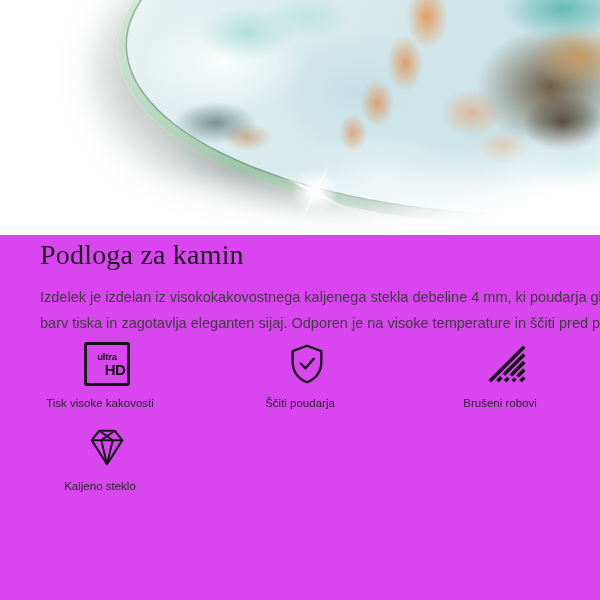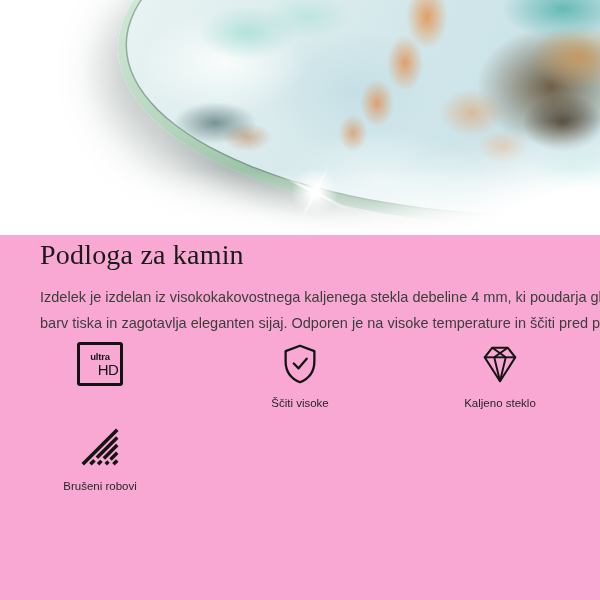--- a/index.html
+++ b/index.html
@@ -5,21 +5,21 @@
   html, body {
     margin: 0;
     padding: 0;
     width: 600px;
     height: 600px;
     background: #ffffff;
     overflow: hidden;
     font-family: "Liberation Sans", "DejaVu Sans", sans-serif;
     -webkit-font-smoothing: antialiased;
   }
-  .page { width: 600px; height: 600px; position: relative; background: #f9a8d4; }
+  .page { width: 600px; height: 600px; position: relative; background: #d946ef; }
 
   
   .hero {
     position: relative;
     width: 600px;
     height: 235px;
     overflow: hidden;
     background: #ffffff;
   }
   .glass-shadow {
@@ -116,37 +116,37 @@
     margin-top: 5px;
     display: grid;
     grid-template-columns: repeat(3, 1fr);
     row-gap: 14px;
     width: 600px;
     margin-left: -40px; 
   }
   .feature { display: flex; flex-direction: column; align-items: center; }
   .feature .icon-box {
     height: 46px; width: 60px;
-    display: flex; align-items: center; justify-content: center;
+    display: flex; align-items: center; justify-content: flex-end;
   }
   .feature .label {
     margin-top: 9px;
     font-size: 11.5px;
     line-height: 14px;
     color: #262626;
     text-align: center;
   }
   .uhd-box {
     width: 40px; height: 38px;
     border: 3px solid #141414; border-radius: 3px;
     display: flex; flex-direction: column; align-items: center; justify-content: center;
     color: #141414;
   }
   .uhd-top    { font-size: 9.5px; line-height: 10px; font-weight: 700; letter-spacing: -0.2px; }
-  .uhd-bottom { font-size: 15px;  line-height: 15px; font-weight: 400; letter-spacing: -0.5px; padding-left: 16px; }
+  .uhd-bottom { font-size: 15px;  line-height: 15px; font-weight: 700; letter-spacing: -0.5px; padding-left: 16px; }
   svg .st { stroke: #141414; fill: none; }
 </style>
 </head>
 <body>
 
 <div class="page">
 
   <div class="hero">
     <div class="glass-shadow"></div>
     <div class="glass-edge"></div>
@@ -173,53 +173,54 @@
     <div class="features">
 
 
       <div class="feature">
         <div class="icon-box">
           <div class="uhd-box">
             <div class="uhd-top">ultra</div>
             <div class="uhd-bottom">HD</div>
           </div>
         </div>
+        <div class="label">Tisk visoke kakovosti</div>
       </div>
 
       <div class="feature">
         <div class="icon-box">
           <svg width="46" height="46" viewBox="0 0 48 48">
             <path class="st" d="M24 5 L39 10.5 V21 C39 32.5 32.5 39.5 24 43 C15.5 39.5 9 32.5 9 21 V10.5 Z" stroke-width="2.4" stroke-linejoin="round"></path>
             <path class="st" d="M17.5 23.5 L22.5 28.5 L31 18.5" stroke-width="2.4" stroke-linecap="round" stroke-linejoin="round"></path>
           </svg>
         </div>
-        <div class="label">Ščiti visoke</div>
-      </div>
-
-      <div class="feature">
-        <div class="icon-box">
-          <svg width="46" height="46" viewBox="0 0 48 48">
-            <path class="st" d="M8 17 L16 7 H32 L40 17 L24 42 Z" stroke-width="2.2" stroke-linejoin="round"></path>
-            <path class="st" d="M8 17 H40" stroke-width="2"></path>
-            <path class="st" d="M16 7 L30 17 M32 7 L18 17" stroke-width="2"></path>
-            <path class="st" d="M24 42 L18 17 M24 42 L30 17" stroke-width="2"></path>
-          </svg>
-        </div>
-        <div class="label">Kaljeno steklo</div>
+        <div class="label">Ščiti poudarja</div>
       </div>
 
       <div class="feature">
         <div class="icon-box">
           <svg width="46" height="46" viewBox="0 0 48 48">
             <path class="st" d="M6 42 L42 6" stroke-width="3.6"></path>
             <path class="st" d="M14 42 L42 14" stroke-width="3.6" stroke-dasharray="6 3.5 40"></path>
             <path class="st" d="M22 42 L42 22" stroke-width="3.6" stroke-dasharray="5 3.5 30"></path>
             <path class="st" d="M30 42 L42 30" stroke-width="3.6" stroke-dasharray="4 3 20"></path>
             <path class="st" d="M38 42 L42 38" stroke-width="3.6"></path>
           </svg>
         </div>
         <div class="label">Brušeni robovi</div>
       </div>
 
+      <div class="feature">
+        <div class="icon-box">
+          <svg width="46" height="46" viewBox="0 0 48 48">
+            <path class="st" d="M8 17 L16 7 H32 L40 17 L24 42 Z" stroke-width="2.2" stroke-linejoin="round"></path>
+            <path class="st" d="M8 17 H40" stroke-width="2"></path>
+            <path class="st" d="M16 7 L30 17 M32 7 L18 17" stroke-width="2"></path>
+            <path class="st" d="M24 42 L18 17 M24 42 L30 17" stroke-width="2"></path>
+          </svg>
+        </div>
+        <div class="label">Kaljeno steklo</div>
+      </div>
+
 
     </div>
   </div>
 </div>
 
 </body></html>

